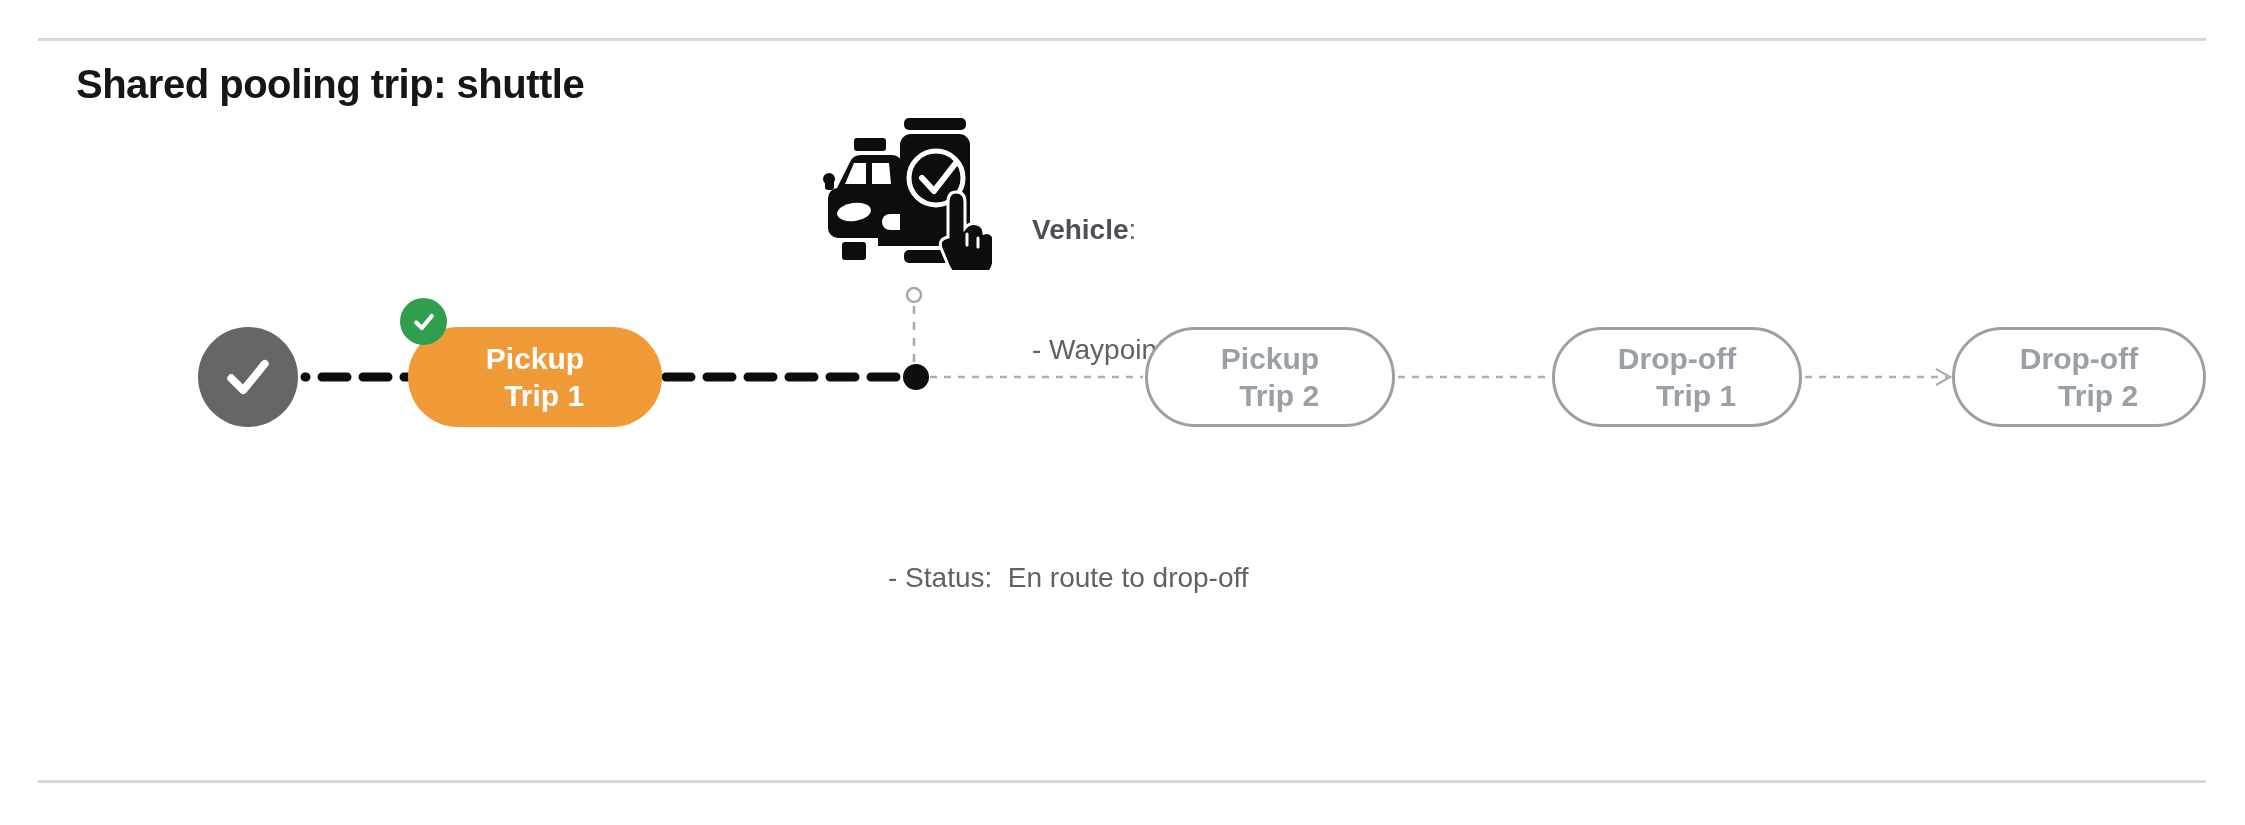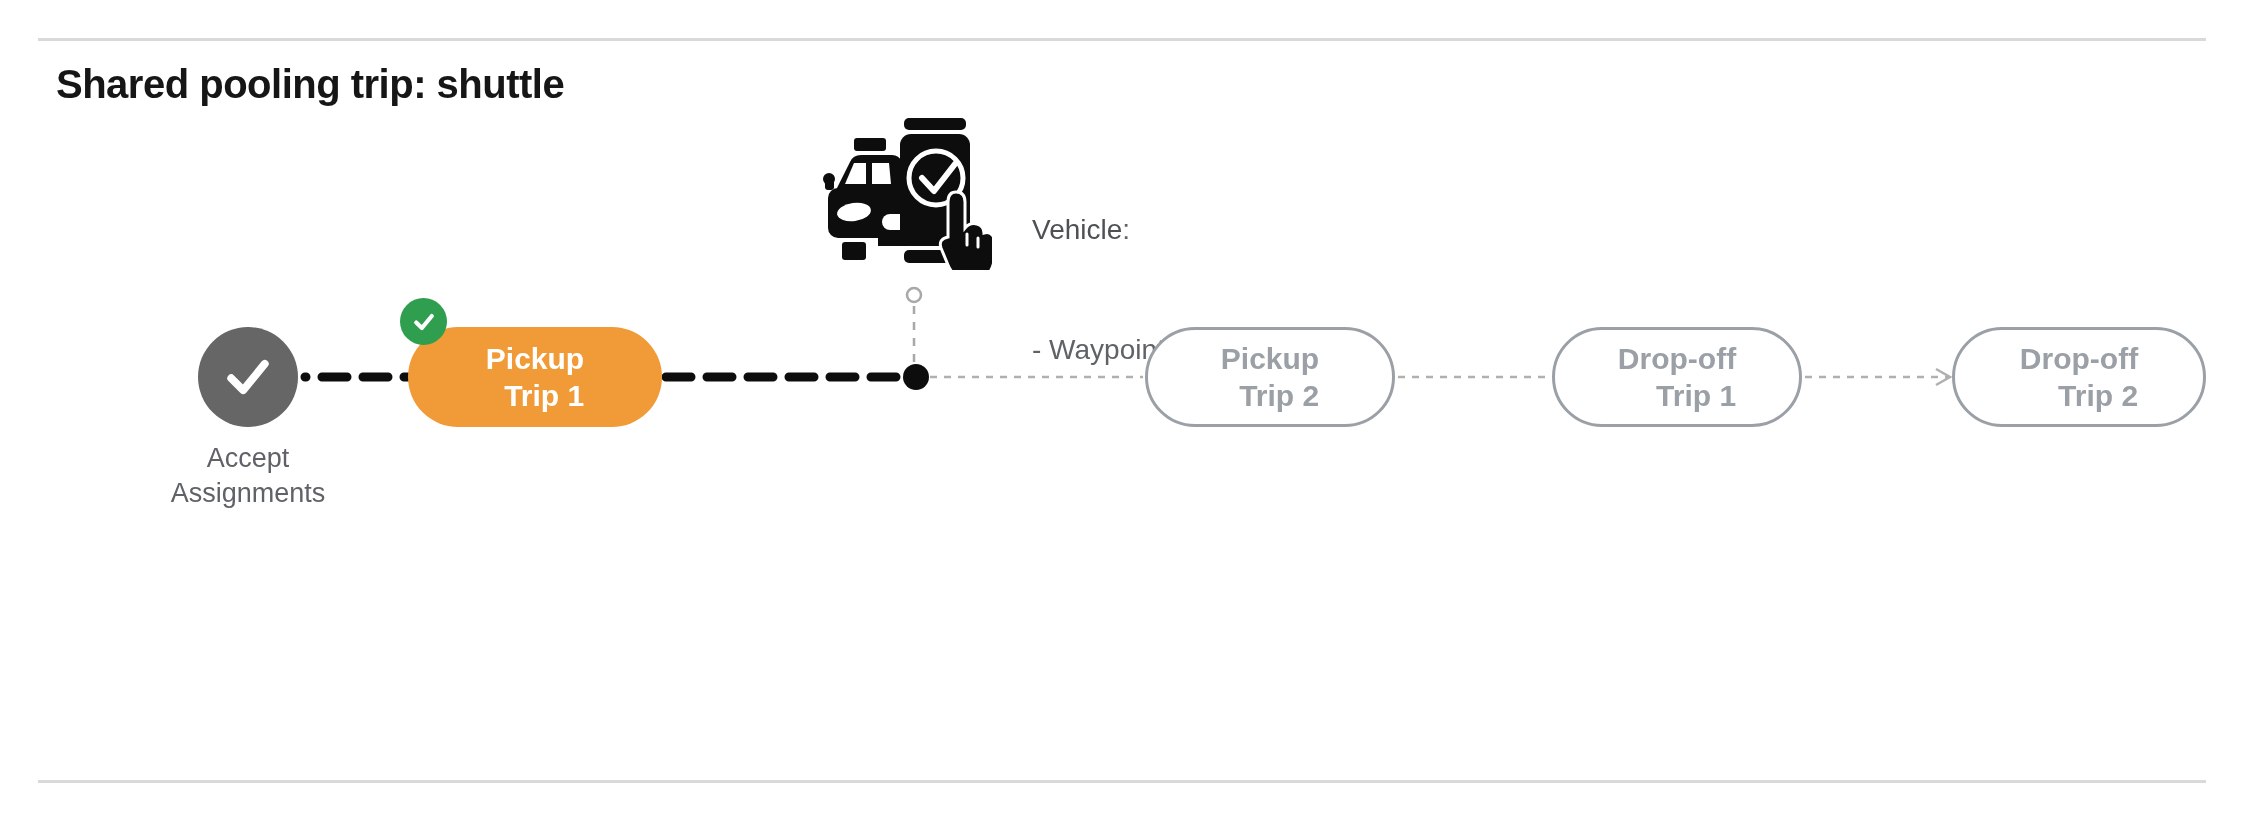--- a/index.html
+++ b/index.html
@@ -4,21 +4,21 @@
 <style>
   html,body{margin:0;padding:0;background:#ffffff;}
   .canvas{
     position:relative;width:2245px;height:825px;background:#ffffff;overflow:hidden;
     font-family:"Liberation Sans", sans-serif;
   }
   .rule{position:absolute;left:38px;width:2168px;height:3px;background:#d9d9d9;}
   .rule.top{top:38px;}
   .rule.bottom{top:780px;}
   .page-title{
-    position:absolute;left:56px;top:62px;margin:0;
+    position:absolute;left:76px;top:62px;margin:0;
     font-size:40px;font-weight:700;color:#161616;letter-spacing:-0.5px;
   }
   .overlay{position:absolute;left:0;top:0;pointer-events:none;}
   .accept-circle{
     position:absolute;left:198px;top:327px;width:100px;height:100px;border-radius:50%;
     background:#666666;display:flex;align-items:center;justify-content:center;
   }
   .accept-label{
     position:absolute;left:108px;top:441px;width:280px;text-align:center;
     color:#5f6368;font-size:27px;line-height:35px;white-space:pre-line;
@@ -32,21 +32,21 @@
   .pill.ghost{background:#ffffff;border:3px solid #9aa0a6;color:#9aa0a6;}
   .pill.g2{left:1145px;width:250px;}
   .pill.g3{left:1552px;width:250px;}
   .pill.g4{left:1952px;width:254px;}
   .badge{
     position:absolute;left:400px;top:298px;width:47px;height:47px;border-radius:50%;
     background:#2F9E4E;display:flex;align-items:center;justify-content:center;
   }
   .vehicle-icon{position:absolute;left:820px;top:118px;}
   .vinfo{position:absolute;left:1032px;top:130px;font-size:28px;line-height:40px;color:#5f6368;white-space:pre-wrap;}
-  .vinfo b,.tinfo b{color:#4d5156;font-weight:400;}
+  .vinfo b,.tinfo b{color:#4d5156;font-weight:700;}
   .tinfo{position:absolute;left:888px;top:483px;font-size:28px;line-height:38px;color:#5f6368;white-space:pre-wrap;}
 </style>
 </head>
 <body>
 
 <div class="canvas">
 
   <div class="rule top"></div>
 
   <h1 class="page-title">Shared pooling trip: shuttle</h1>
@@ -64,22 +64,20 @@
     <line x1="1398" y1="377" x2="1551" y2="377" stroke="#b0b0b0" stroke-width="2.5" stroke-dasharray="7 7"></line>
     <line x1="1805" y1="377" x2="1948" y2="377" stroke="#b0b0b0" stroke-width="2.5" stroke-dasharray="7 7"></line>
     <polyline points="1936,369 1950,377 1936,385" fill="none" stroke="#b0b0b0" stroke-width="2.5"></polyline>
   </svg>
 
   <div class="accept-circle">
     <svg width="60" height="60" viewBox="0 0 100 100">
       <polyline points="22,52 42,72 78,28" fill="none" stroke="#ffffff" stroke-width="13" stroke-linecap="round" stroke-linejoin="round"></polyline>
     </svg>
   </div>
-  <div class="accept-label">Accept
-Assignments</div>
 
   <div class="pill active">
     <span>Pickup
 Trip 1</span>
   </div>
   <div class="badge">
     <svg width="30" height="30" viewBox="0 0 100 100">
       <polyline points="24,52 43,70 76,30" fill="none" stroke="#ffffff" stroke-width="14" stroke-linecap="round" stroke-linejoin="round"></polyline>
     </svg>
   </div>
@@ -123,19 +121,20 @@
   <div class="pill ghost g3">
     <span>Drop-off
 Trip 1</span>
   </div>
   <div class="pill ghost g4">
     <span>Drop-off
 Trip 2</span>
   </div>
 
   <div class="tinfo">
+    <div>- Status:  En route to drop-off</div>
     
     
     
   </div>
 
   <div class="rule bottom"></div>
 </div>
 
 </body></html>

